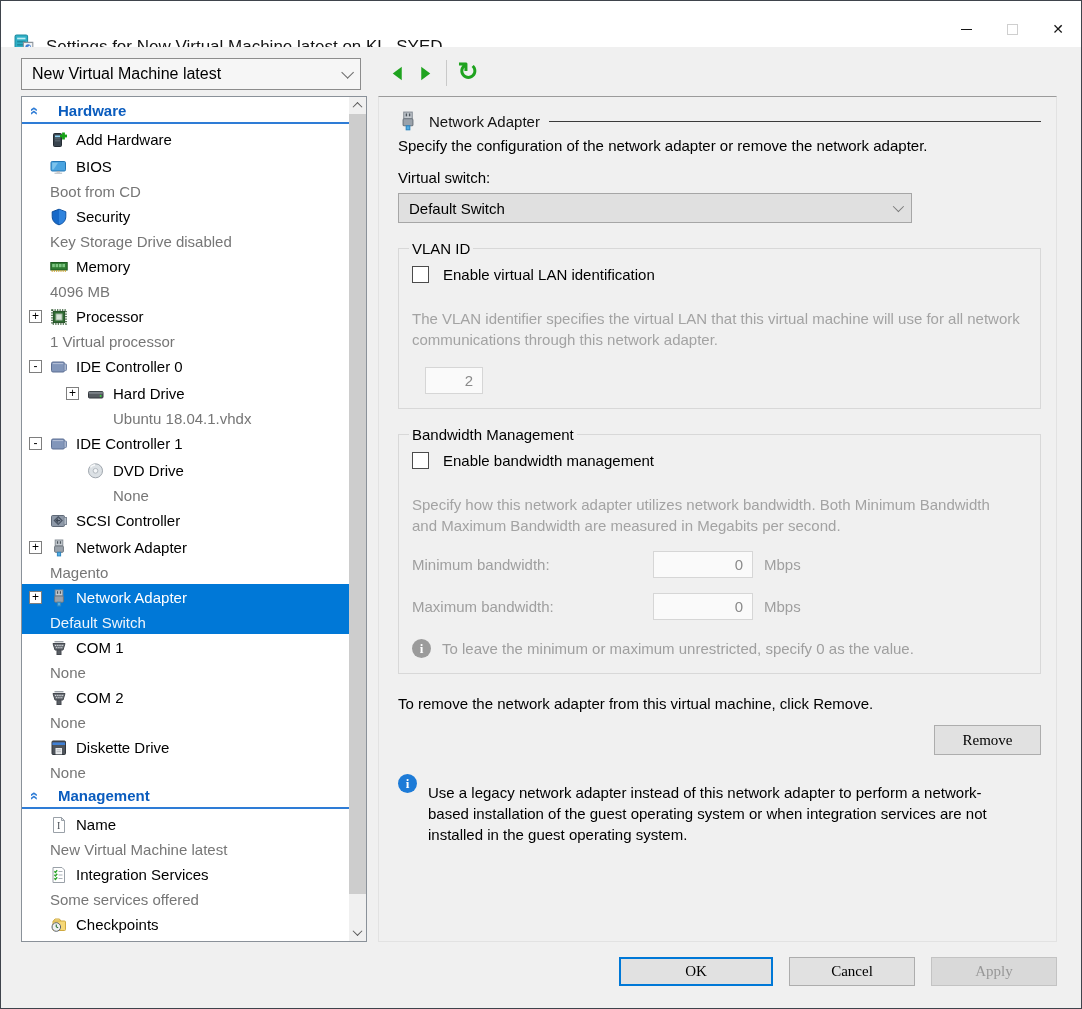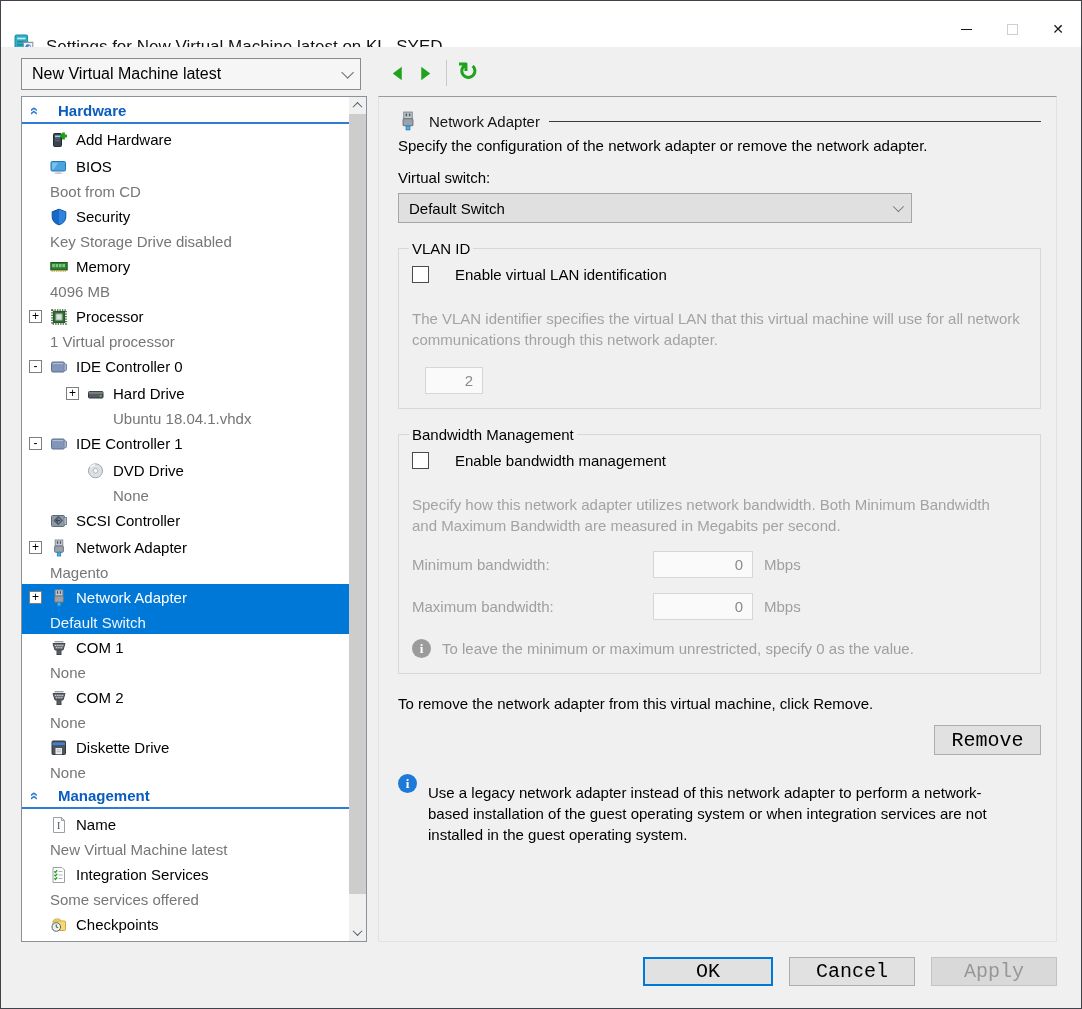--- a/index.html
+++ b/index.html
@@ -68,49 +68,49 @@
   .panel-header .hicon svg { width:20px; height:20px; display:block; }
   .panel-header .htitle { margin-left:11px; color:#141414; }
   .panel-header .rule { flex:1; height:1px; background:#3a3a3a; margin-left:9px; }
   .intro { margin-top:6px; }
   .vs-label { margin-top:15px; }
   .combo { margin-top:7px; width:514px; height:30px; background:#e0e0e0; border:1px solid #a6a6a6;
     display:flex; align-items:center; padding:0 10px; }
   .combo .chev { margin-left:auto; width:8px; height:8px; border-right:1.4px solid #7a7a7a; border-bottom:1.4px solid #7a7a7a; transform:rotate(45deg) translateY(-2px); }
   fieldset.group { border:1px solid #d8d8d8; margin-top:17px; width:643px; padding:0 14px 14px 13px; }
   fieldset.group legend { font-size:15px; color:#000; padding:0 3px; margin-left:-3px; }
-  .check-row { display:flex; align-items:center; gap:26px; margin-top:9px; }
+  .check-row { display:flex; align-items:center; gap:14px; margin-top:9px; }
   .checkbox { width:17px; height:17px; border:1px solid #4b4b4b; background:#fff; flex:0 0 17px; }
   .group-desc { color:#a3a3a3; margin-top:25px; line-height:21px; }
   .vlan-desc { width:614px; }
   .bw-desc { width:600px; }
   .vlan-input { display:block; margin-top:17px; margin-left:13px; width:58px; height:27px; border:1px solid #d6d6d6;
     background:#fafafa; color:#8a8a8a; text-align:right; padding-right:9px; font-size:15px; font-family:"Liberation Sans", sans-serif; }
   .bw-row { display:flex; align-items:center; margin-top:15px; color:#9f9f9f; }
   .bw-row label { width:241px; }
   .bw-input { width:100px; height:27px; border:1px solid #d6d6d6; background:#fafafa; color:#8a8a8a; text-align:right;
     padding-right:9px; font-size:15px; font-family:"Liberation Sans", sans-serif; }
   .bw-unit { margin-left:11px; }
   .note-row { display:flex; align-items:flex-start; gap:11px; margin-top:19px; }
   .info-circle { width:19px; height:19px; border-radius:50%; flex:0 0 19px; display:flex; align-items:center; justify-content:center;
     color:#fff; font-size:13px; font-weight:bold; font-family:"Liberation Serif", serif; }
   .info-gray { background:#9b9b9b; }
   .info-blue { background:#1d7bd7; }
   .note-gray { color:#9f9f9f; line-height:20px; }
   .remove-text { margin-top:21px; }
   .remove-row { display:flex; justify-content:flex-end; margin-top:13px; width:643px; }
-  .btn { height:30px; background:#e1e1e1; border:1px solid #adadad; font-size:20px; font-family:Liberation Mono, monospace;
+  .btn { height:30px; background:#e1e1e1; border:1px solid #adadad; font-size:15px; font-family:Liberation Serif, serif;
     display:flex; align-items:center; justify-content:center; cursor:default; }
   .remove-btn { width:107px; }
   .legacy { margin-top:19px; }
   .legacy .txt { width:590px; line-height:21px; color:#000;margin-top:8px; }
   
   .footer { position:absolute; left:0; top:956px; width:100%; display:flex; justify-content:flex-end; gap:16px; padding-right:24px; }
   .fbtn { width:126px; height:29px; }
-  .fbtn.focused { border:2px solid #0078d7; width:130px; }
+  .fbtn.focused { border:2px solid #0078d7; width:154px; }
   .fbtn.disabled { background:#d9d9d9; border-color:#c3c3c3; color:#979797; }
 </style>
 </head>
 <body>
 
 <div class="titlebar">
   <span class="app-icon">
     <svg viewBox="0 0 22 22">
       <rect x="1" y="1" width="12" height="17" rx="1.5" fill="#2fb0c7" stroke="#1d8ba0"></rect>
       <rect x="3" y="3.5" width="8" height="1.6" fill="#bfeef5"></rect>

